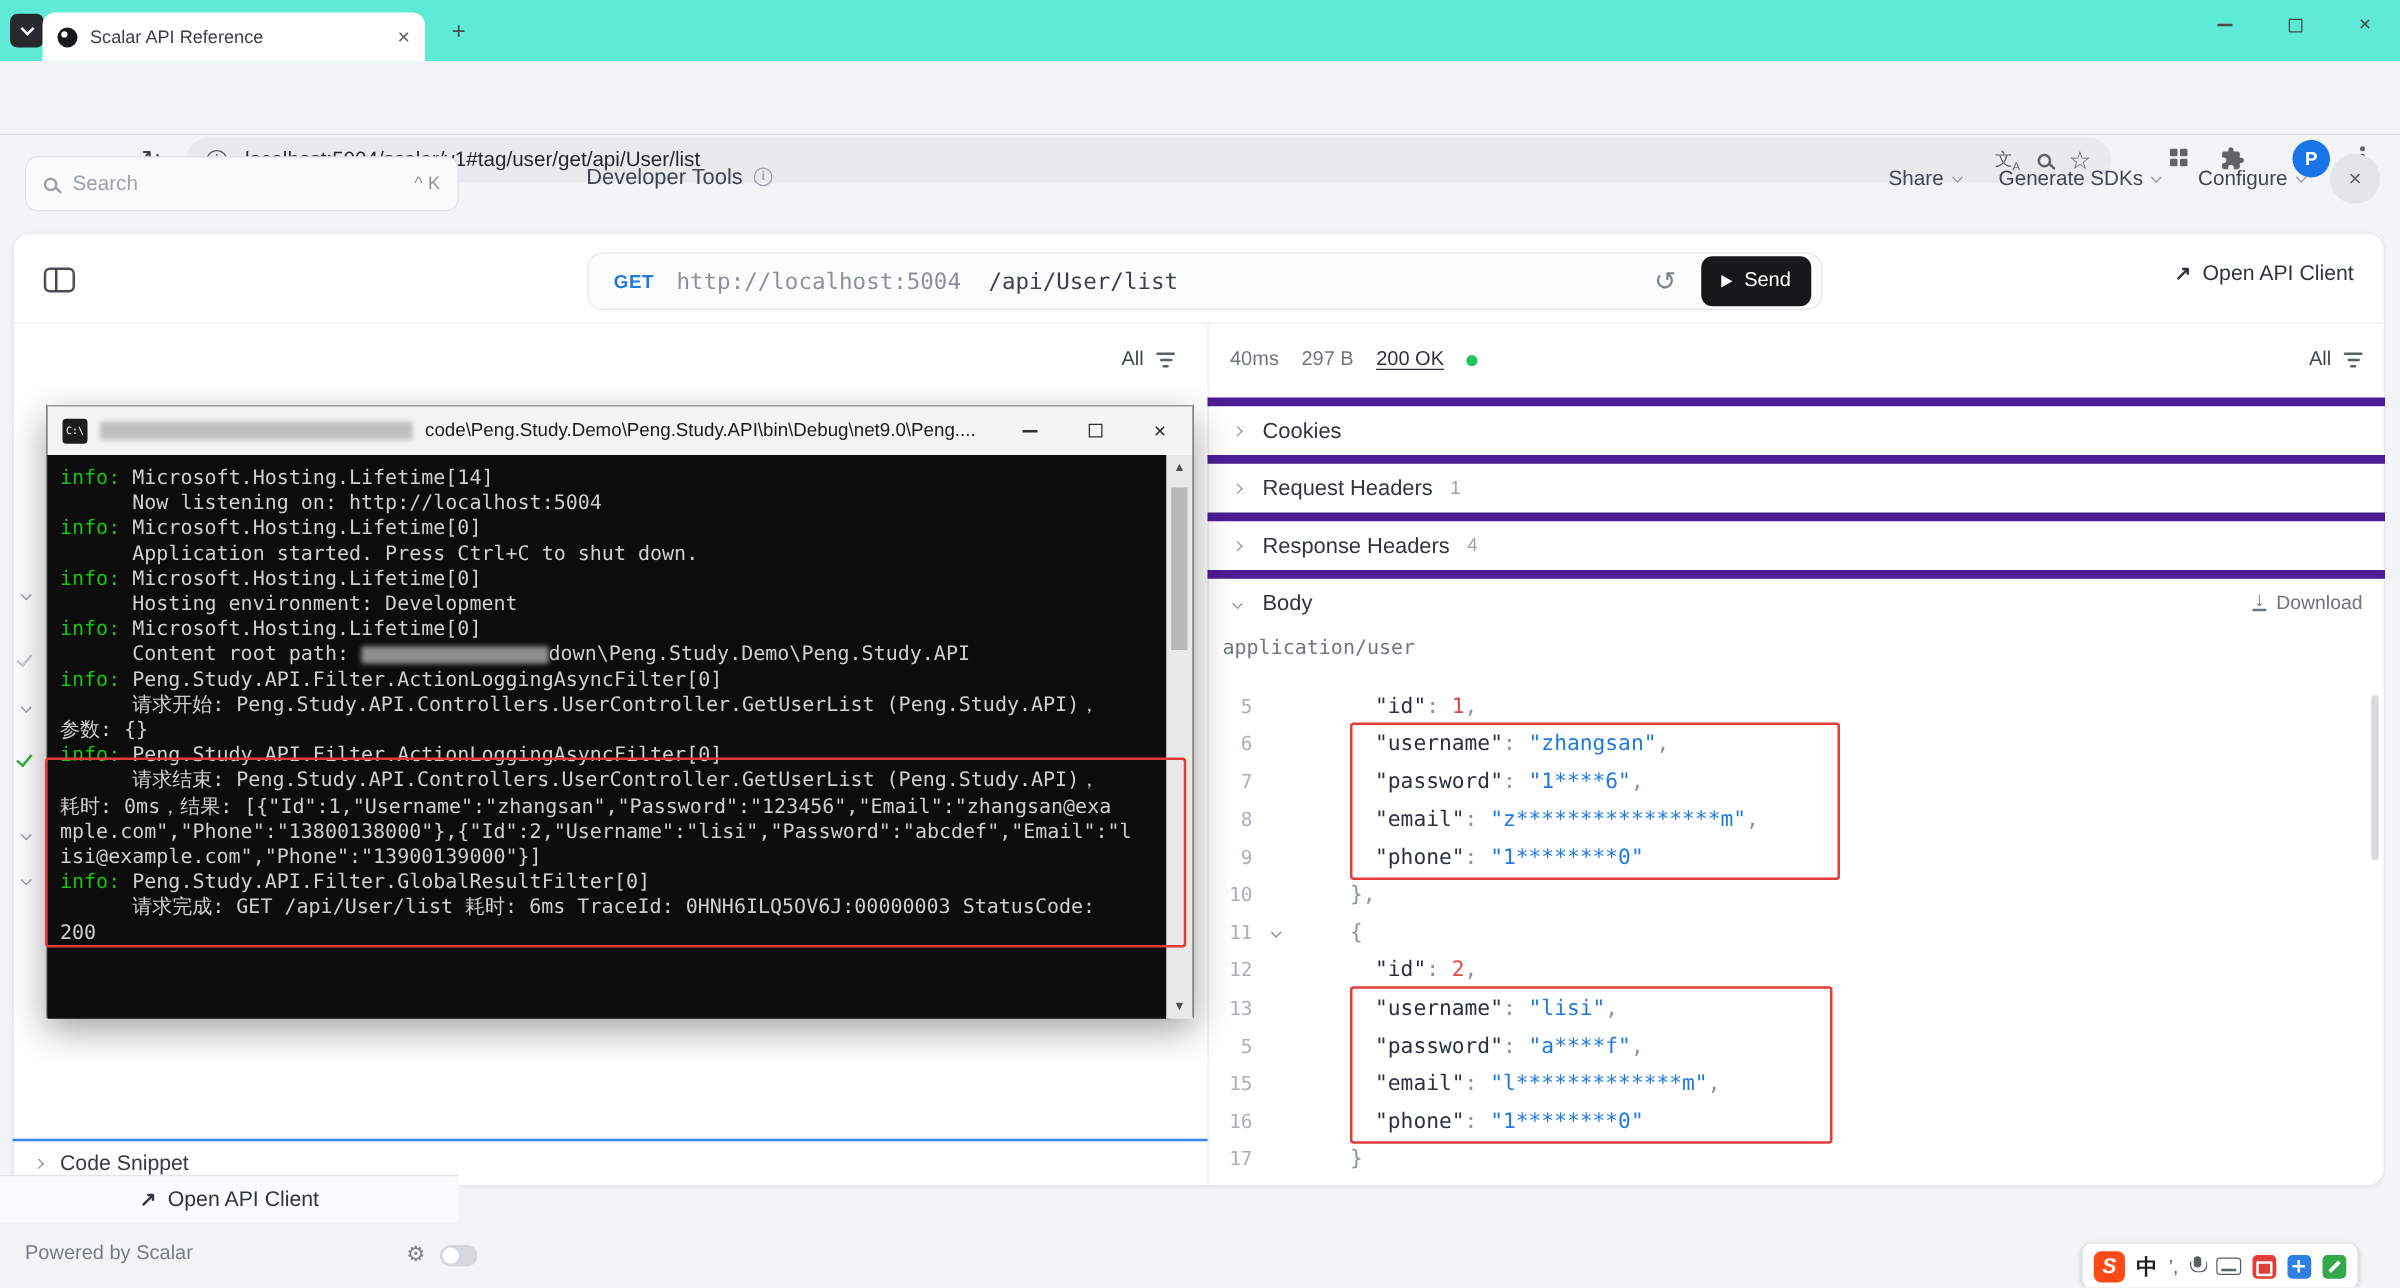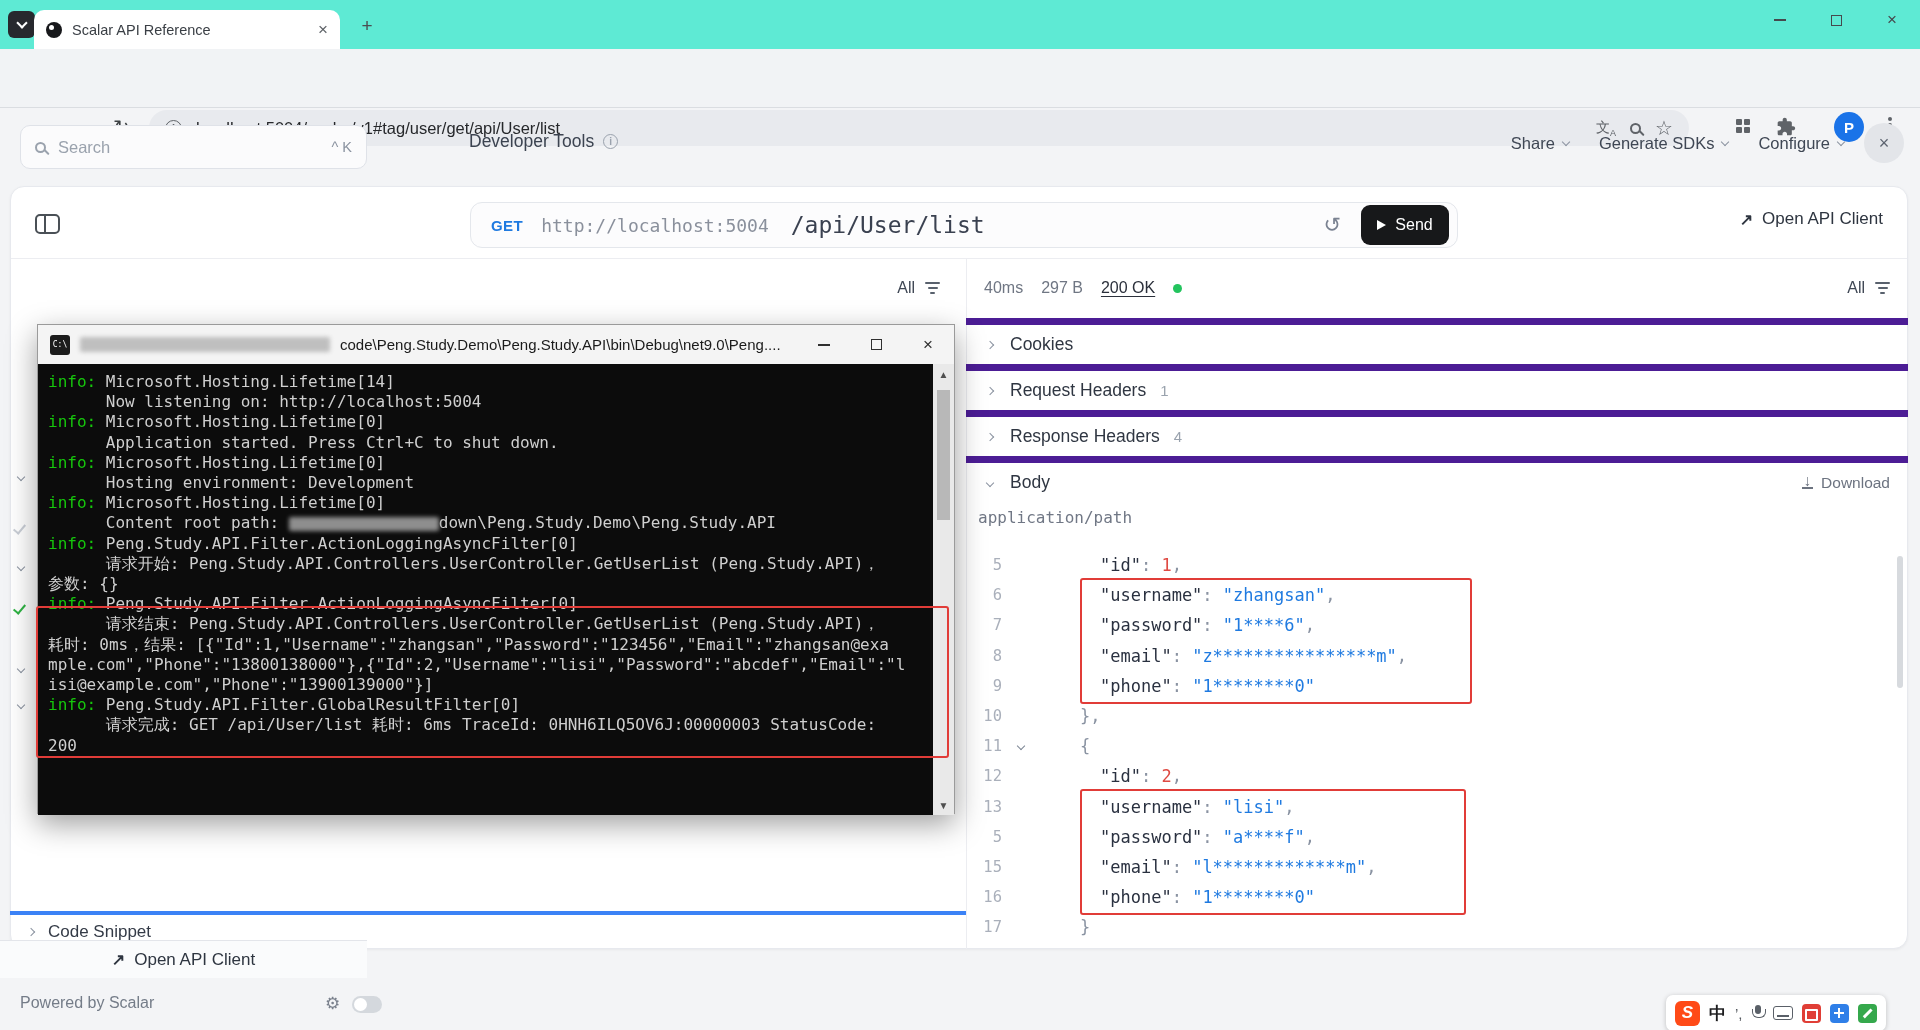--- a/index.html
+++ b/index.html
@@ -53,21 +53,21 @@
 #hdr-actions .chv{width:6px;height:6px;border-width:1.7px;color:#8b93a0;margin-top:-3px}
 #modal-close{position:absolute;left:1864px;top:123px;width:40px;height:40px;border-radius:50%;background:#e3e5e9;color:#5d6470;font-size:18px;display:flex;align-items:center;justify-content:center}
 
 
 #card{position:absolute;left:10px;top:186px;width:1898px;height:763px;background:#fff;border:1px solid #e7e9ee;border-radius:14px;box-shadow:0 1px 3px rgba(0,0,0,.05)}
 #sb-toggle{position:absolute;left:24px;top:27px;width:25px;height:20px;border:2px solid #4a5056;border-radius:5px}
 #sb-toggle::after{content:"";position:absolute;left:7px;top:0;bottom:0;width:2px;background:#4a5056}
 #req-pill{position:absolute;left:459px;top:15px;width:988px;height:46px;border:1px solid #e4e7ec;border-radius:12px;background:#fcfcfd;display:flex;align-items:center;padding:0 8px 0 20px}
 #req-pill .method{color:#1f7ae0;font-weight:700;font-size:15px;letter-spacing:.03em;margin-right:18px}
 #req-pill .base{font-family:"DejaVu Sans Mono",monospace;font-size:18px;color:#8a909c}
-#req-pill .path{font-family:"DejaVu Sans Mono",monospace;font-size:23px;color:#3a4150;margin-left:22px}
+#req-pill .path{font-family:"DejaVu Sans Mono",monospace;font-size:18px;color:#3a4150;margin-left:22px}
 #req-pill .hist{margin-left:auto;color:#7a8291;font-size:21px;margin-right:20px}
 #send-btn{width:88px;height:40px;background:#17181a;border-radius:9px;color:#fff;font-size:16px;display:flex;align-items:center;justify-content:center;gap:9px}
 .play{display:inline-block;width:0;height:0;border-left:9px solid #fff;border-top:5.5px solid transparent;border-bottom:5.5px solid transparent}
 .openapi{display:flex;align-items:center;gap:9px;color:#2e3540;font-size:17px;font-weight:500}
 .openapi .arr{font-size:16px;font-weight:700}
 .hdiv{position:absolute;background:#ecedf1;height:1px}
 .vdiv{position:absolute;background:#ecedf1;width:1px}
 
 
 .metatxt{color:#6f7683;font-size:16px}
@@ -90,21 +90,21 @@
 .gut{width:58px;flex:none;display:flex;align-items:center;padding-left:16px;color:#7c8694}
 .code-text{white-space:pre}
 .tk-key{color:#2a3140}
 .tk-str{color:#1f7ae0}
 .tk-num{color:#df4a43}
 .tk-pun{color:#8a93a2}
 #ctype{position:absolute;left:978px;top:508px;font-family:"DejaVu Sans Mono",monospace;font-size:16px;color:#707785}
 #rp-scroll{position:absolute;left:1897px;top:556px;width:6px;height:132px;border-radius:3px;background:#d7dade}
 
 
-#snippet-row{position:absolute;left:10px;top:911px;width:956px;height:38px;border-top:4px solid #3b82f6;display:flex;align-items:center;gap:14px;padding-left:18px}
+#snippet-row{position:absolute;left:10px;top:911px;width:956px;height:38px;border-top:2px solid #3b82f6;display:flex;align-items:center;gap:14px;padding-left:18px}
 #snippet-row .lbl{color:#343b47;font-size:17px;font-weight:500}
 
 
 #oac-footer{position:absolute;left:0;top:940px;width:367px;height:38px;background:#fafbfc;border-top:1px solid #e3e5ea;display:flex;align-items:center;justify-content:center;z-index:20}
 #powered{position:absolute;left:20px;top:994px;display:flex;align-items:center;color:#747c88;font-size:16px}
 #powered .gear{position:absolute;left:305px;color:#7a818d;font-size:17px}
 #powered .toggle{position:absolute;left:332px;top:2px;width:30px;height:17px;border-radius:9px;background:#d4d8dd}
 #powered .toggle::after{content:"";position:absolute;left:2px;top:2px;width:13px;height:13px;border-radius:50%;background:#fff}
 
 
@@ -303,21 +303,21 @@
     <span class="cwrap">
         <i class="chv sm"></i>
       </span>
     <span class="seclabel">Body</span>
     <span class="dlwrap">
       <span class="dl-ico">↓<i></i></span>
       <span>Download</span>
     </span>
   </div>
 
-  <div id="ctype">application/path</div>
+  <div id="ctype">application/user</div>
 
   <div id="body-code">
       <div class="code-row">
         <span class="ln">5</span>
         <span class="gut"></span>
         <span class="code-text" style="padding-left: 40px;"><span class="tk-key">"id"</span><span class="tk-pun">: </span><span class="tk-num">1</span><span class="tk-pun">,</span></span>
       </div>
       <div class="code-row">
         <span class="ln">6</span>
         <span class="gut"></span>

